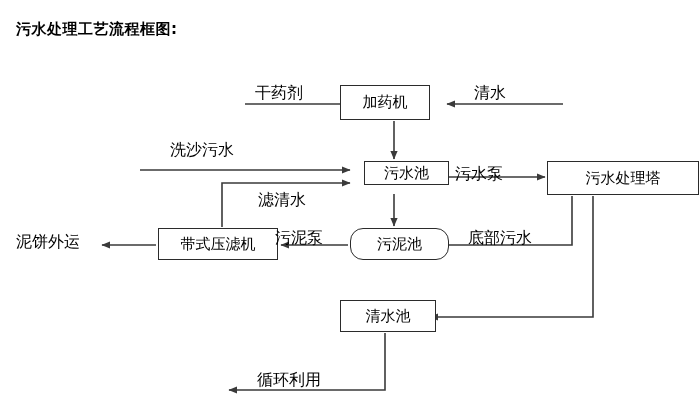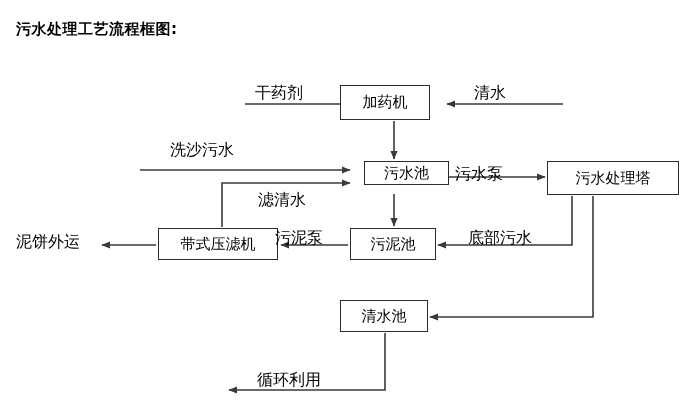--- a/index.html
+++ b/index.html
@@ -68,30 +68,30 @@
   <polyline points="385,333 385,390 229,390" marker-end="url(#ah)"></polyline>
 </svg>
 
 <div id="nodes">
     <div class="node" style="left: 340px; top: 85px; width: 90px; height: 35px;">
       <span>加药机</span>
     </div>
     <div class="node" style="left: 364px; top: 161px; width: 85px; height: 24px;">
       <span>污水池</span>
     </div>
-    <div class="node" style="left: 547px; top: 161px; width: 132px; height: 34px;">
+    <div class="node" style="left: 547px; top: 161px; width: 152px; height: 34px;">
       <span>污水处理塔</span>
     </div>
     <div class="node" style="left: 158px; top: 228px; width: 120px; height: 32px; text-align: center;">
       <span>带式压滤机</span>
     </div>
-    <div class="node" style="left: 350px; top: 228px; width: 86px; height: 32px;">
+    <div class="node" style="left: 350px; top: 228px; width: 99px; height: 32px; border-radius: 13px;">
       <span>污泥池</span>
     </div>
-    <div class="node" style="left: 340px; top: 300px; width: 88px; height: 32px;">
+    <div class="node" style="left: 340px; top: 300px; width: 96px; height: 32px;">
       <span>清水池</span>
     </div>
   </div>
 <div id="labels">
     <div class="lbl" style="left: 255px; top: 83px;">干药剂</div>
     <div class="lbl" style="left: 474px; top: 83px;">清水</div>
     <div class="lbl" style="left: 170px; top: 140px;">洗沙污水</div>
     <div class="lbl" style="left: 258px; top: 190px;">滤清水</div>
     <div class="lbl" style="left: 455px; top: 164px;">污水泵</div>
     <div class="lbl" style="left: 16px; top: 232px;">泥饼外运</div>

